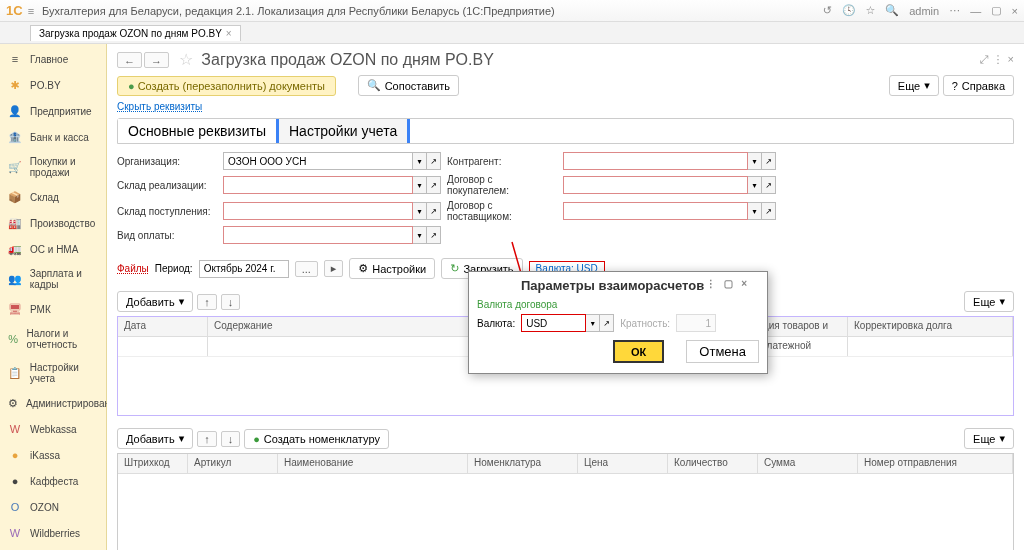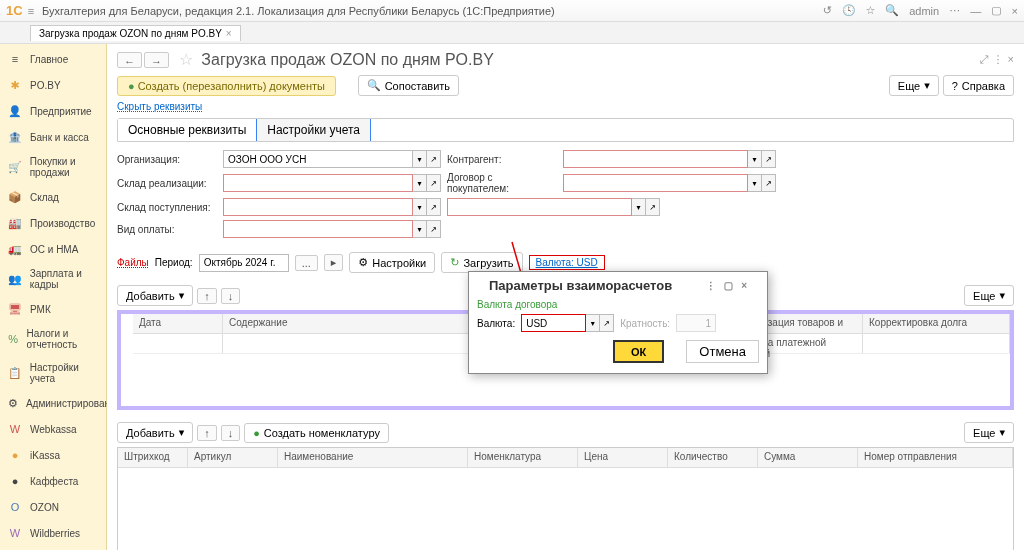--- a/index.html
+++ b/index.html
@@ -23,48 +23,48 @@
 .btn-small { border: 1px solid #ccc; background: #fafafa; padding: 1px 6px; border-radius: 2px; cursor: pointer; font-size: 11px; color: #555; }
 .star-big { color: #ccc; font-size: 16px; margin-right: 4px; }
 .header-right { margin-left: auto; display: flex; gap: 4px; color: #999; font-size: 11px; }
 .toolbar-row { display: flex; align-items: center; padding: 0 10px 4px; gap: 22px; }
 .btn-yellow { background: #fff3c4; border: 1px solid #e6d070; padding: 3px 10px; border-radius: 3px; color: #7a6a00; cursor: pointer; font-size: 11px; }
 .btn-yellow .dot { color: #4a9a4a; margin-right: 3px; }
 .btn-reg { background: #fff; border: 1px solid #ccc; padding: 3px 8px; border-radius: 3px; cursor: pointer; font-size: 11px; display: inline-flex; align-items: center; gap: 4px; }
 .right-buttons { margin-left: auto; display: flex; gap: 4px; }
 .link-blue { color: #0066cc; text-decoration: underline dotted; cursor: pointer; font-size: 10px; padding: 0 10px 6px; display: inline-block; }
 .tabs-panel { border: 1px solid #ccc; margin: 0 10px; border-radius: 3px 3px 0 0; display: flex; }
-.tabs-panel .ptab { padding: 4px 10px; font-size: 12px; border-right: 1px solid #3b82f6; background: #f5f5f5; cursor: pointer; }
+.tabs-panel .ptab { padding: 4px 10px; font-size: 14px; border-right: 3px solid #3b82f6; background: #f5f5f5; cursor: pointer; }
 .tabs-panel .ptab.active { background: #fff; }
 .form-grid { padding: 8px 10px; }
 .form-row { display: flex; align-items: center; margin-bottom: 4px; gap: 6px; }
 .form-row .lbl { width: 100px; font-size: 10px; color: #333; }
 .form-row .lbl2 { width: 110px; font-size: 10px; color: #333; }
 .input-combo { display: flex; height: 18px; }
 .input-combo input { border: 1px solid #bbb; padding: 1px 4px; font-size: 10px; height: 18px; }
 .input-combo .inp1 { width: 190px; }
 .input-combo .inp2 { width: 185px; }
 .input-combo .dd { width: 14px; border: 1px solid #bbb; border-left: none; background: #f5f5f5; display: flex; align-items: center; justify-content: center; font-size: 8px; cursor: pointer; }
 .input-combo.red input { border-color: #d88; }
 .files-row { display: flex; align-items: center; gap: 6px; padding: 2px 10px 8px; }
 .files-row .files-link { color: #c00; text-decoration: underline dotted; font-size: 10px; cursor: pointer; }
 .files-row .period-lbl { font-size: 10px; }
 .files-row input { border: 1px solid #bbb; padding: 1px 4px; font-size: 10px; height: 18px; width: 90px; }
 .currency-badge { border: 1px solid #d00; padding: 1px 6px; color: #0066cc; text-decoration: underline; font-size: 10px; cursor: pointer; }
 .sub-tabs { margin: 4px 10px 0; display: flex; }
 .sub-tabs .stab { padding: 3px 10px; font-size: 10px; border: 1px solid #ccc; background: #f5f5f5; cursor: pointer; }
 .sub-tabs .stab.active { background: #fff; border-bottom-color: #fff; }
 .table-toolbar { display: flex; align-items: center; gap: 4px; padding: 4px 10px; }
-.table-area { margin: 0 10px; border: 4px solid #c4b5fd; height: 100px; background: #fff; padding-left: 12px; }
+.table-area { margin: 0 10px; border: 1px solid #c4b5fd; height: 100px; background: #fff; }
 .thead { display: flex; background: #f5f5f5; border-bottom: 1px solid #ddd; height: 20px; }
 .thead .th { padding: 3px 6px; border-right: 1px solid #ddd; font-size: 10px; color: #555; }
 .table-area2 { margin: 0 10px; border: 1px solid #ccc; background: #fff; }
 .table-area2 .body-blank { height: 100px; background: #fff; }
 .modal { position: absolute; top: 227px; left: 361px; width: 300px; background: #fff; border: 1px solid #888; box-shadow: 2px 2px 10px rgba(0,0,0,0.3); }
-.modal .mtitle { display: flex; align-items: center; padding: 6px 20px; font-size: 13px; font-weight: bold; color: #333; }
+.modal .mtitle { display: flex; align-items: flex-start; padding: 6px 20px; font-size: 13px; font-weight: bold; color: #333; margin-left: 32px; }
 .modal .mtitle .mright { margin-left: auto; display: flex; gap: 8px; color: #888; font-size: 10px; cursor: pointer; }
 .modal .msubtitle { padding: 0 8px 4px; color: #3a9a3a; font-size: 10px; }
 .modal .mform { display: flex; align-items: center; gap: 6px; padding: 0 8px 8px; }
 .modal .mform .mlbl { font-size: 10px; }
 .modal .mform input { border: 1px solid #d00; padding: 1px 4px; font-size: 10px; height: 18px; width: 65px; }
 .modal .mform .mlbl2 { font-size: 10px; color: #aaa; }
 .modal .mform .krat-inp { border: 1px solid #ddd; color: #aaa; width: 40px; text-align: right; }
 .modal .mbuttons { display: flex; justify-content: flex-end; gap: 22px; padding: 0 8px 10px; }
 .modal .btn-ok { background: #ffd83a; border: 2px solid #333; padding: 3px 16px; font-size: 11px; font-weight: bold; cursor: pointer; }
 .modal .btn-cancel { background: #fff; border: 1px solid #ccc; padding: 3px 12px; font-size: 13px; cursor: pointer; }
@@ -238,20 +238,21 @@
             <span class="dd">↗</span>
           </div>
       </div>
       <div class="form-row">
         <span class="lbl">Склад поступления:</span>
         <div class="input-combo red">
             <input class="inp1" style="">
             <span class="dd">▾</span>
             <span class="dd">↗</span>
           </div>
+        <span class="lbl2">Договор с поставщиком:</span>
         <div class="input-combo red">
             <input class="inp2" style="">
             <span class="dd">▾</span>
             <span class="dd">↗</span>
           </div>
       </div>
       <div class="form-row">
         <span class="lbl">Вид оплаты:</span>
         <div class="input-combo red">
             <input class="inp1" style="">

